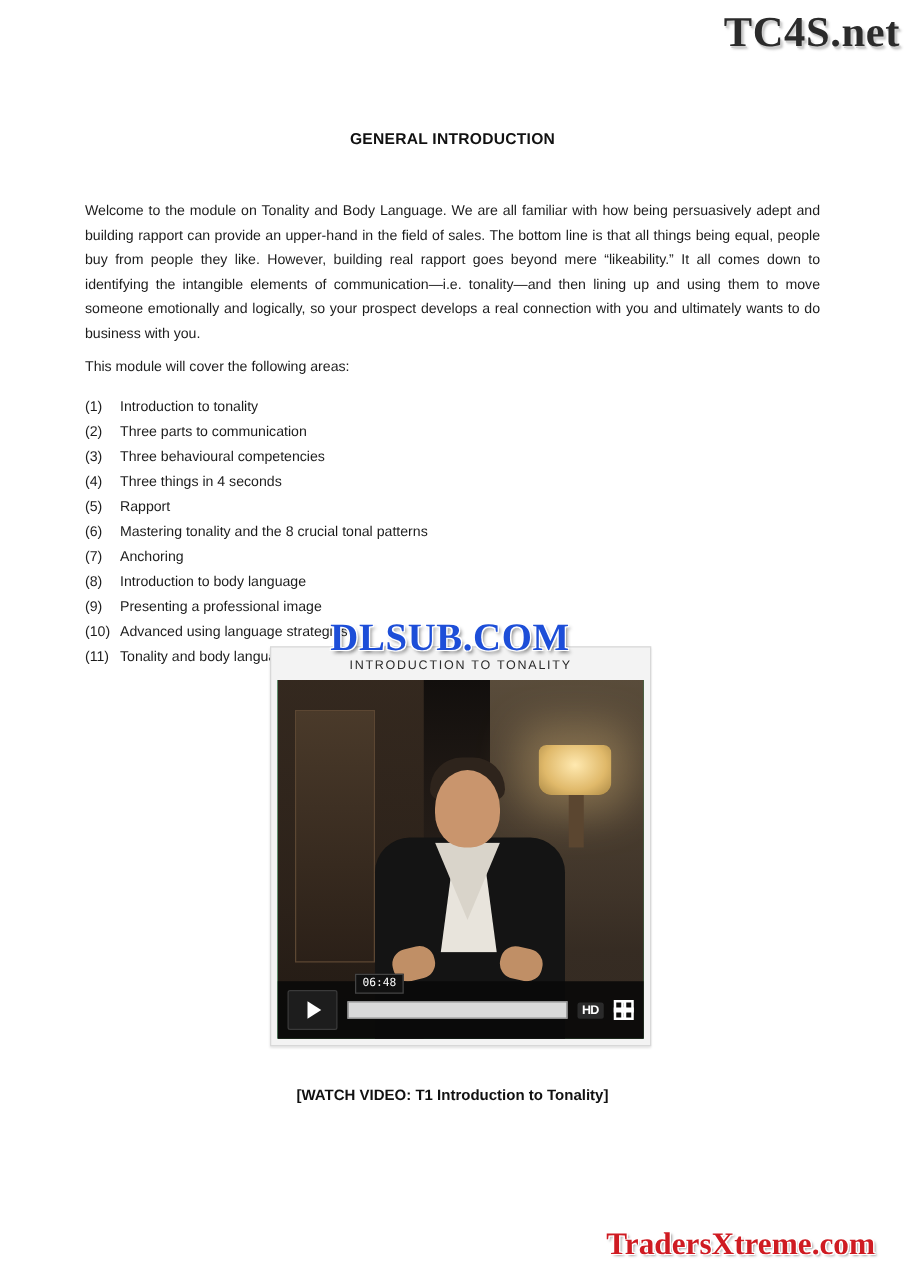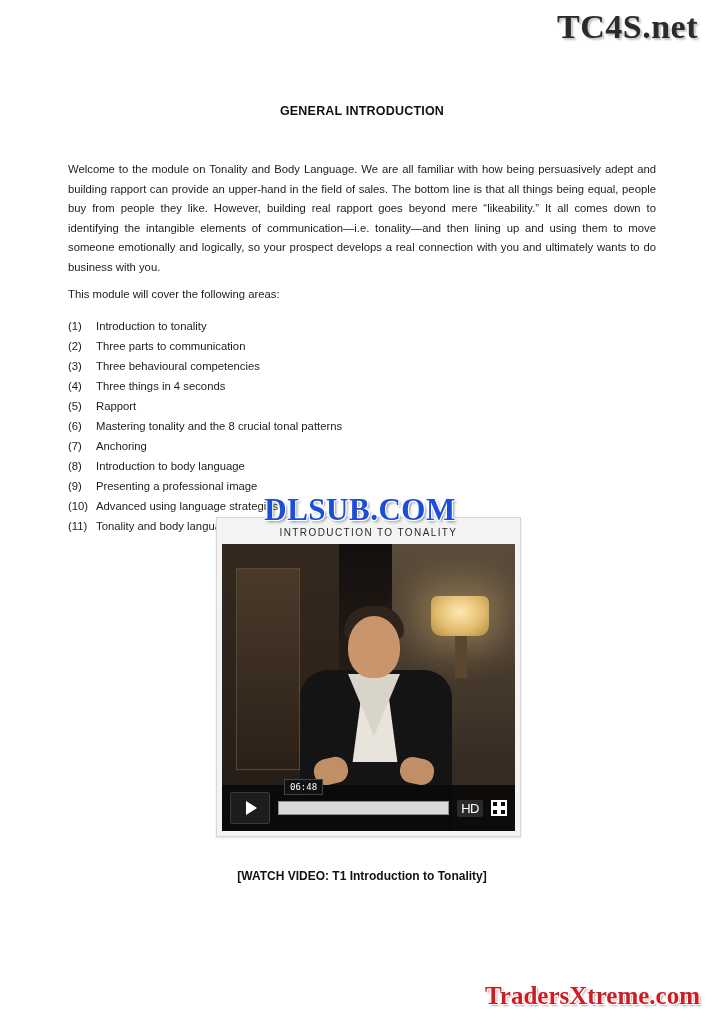--- a/index.html
+++ b/index.html
@@ -13,21 +13,21 @@
     position: relative;
     font-family: "Liberation Sans", sans-serif;
     color: #1a1a1a;
     overflow: hidden;
   }
 
   
   .tc4s-logo {
     position: absolute;
     top: 8px;
-    right: 26px;
+    right: 4px;
     font-family: "Liberation Serif", serif;
     font-weight: bold;
     font-size: 34px;
     color: #2b2b2b;
     letter-spacing: 0.5px;
     text-shadow: 1px 1px 0 #cfcfcf, 2px 2px 2px rgba(0,0,0,0.25);
   }
 
   
   .page {
@@ -245,22 +245,22 @@
     top: -14px;
     background: #111;
     color: #fff;
     font-size: 9px;
     padding: 2px 5px;
     border: 1px solid #444;
     font-family: "DejaVu Sans Mono", monospace;
   }
   .hd-badge {
     color: #ffffff;
-    font-size: 13px;
-    font-weight: normal;
+    font-size: 10px;
+    font-weight: bold;
     letter-spacing: -0.5px;
     padding: 1px 4px;
     border-radius: 2px;
     background: #2a2a2a;
   }
   .fullscreen-icon {
     width: 16px; height: 16px;
     position: relative;
   }
   .fullscreen-icon span {

